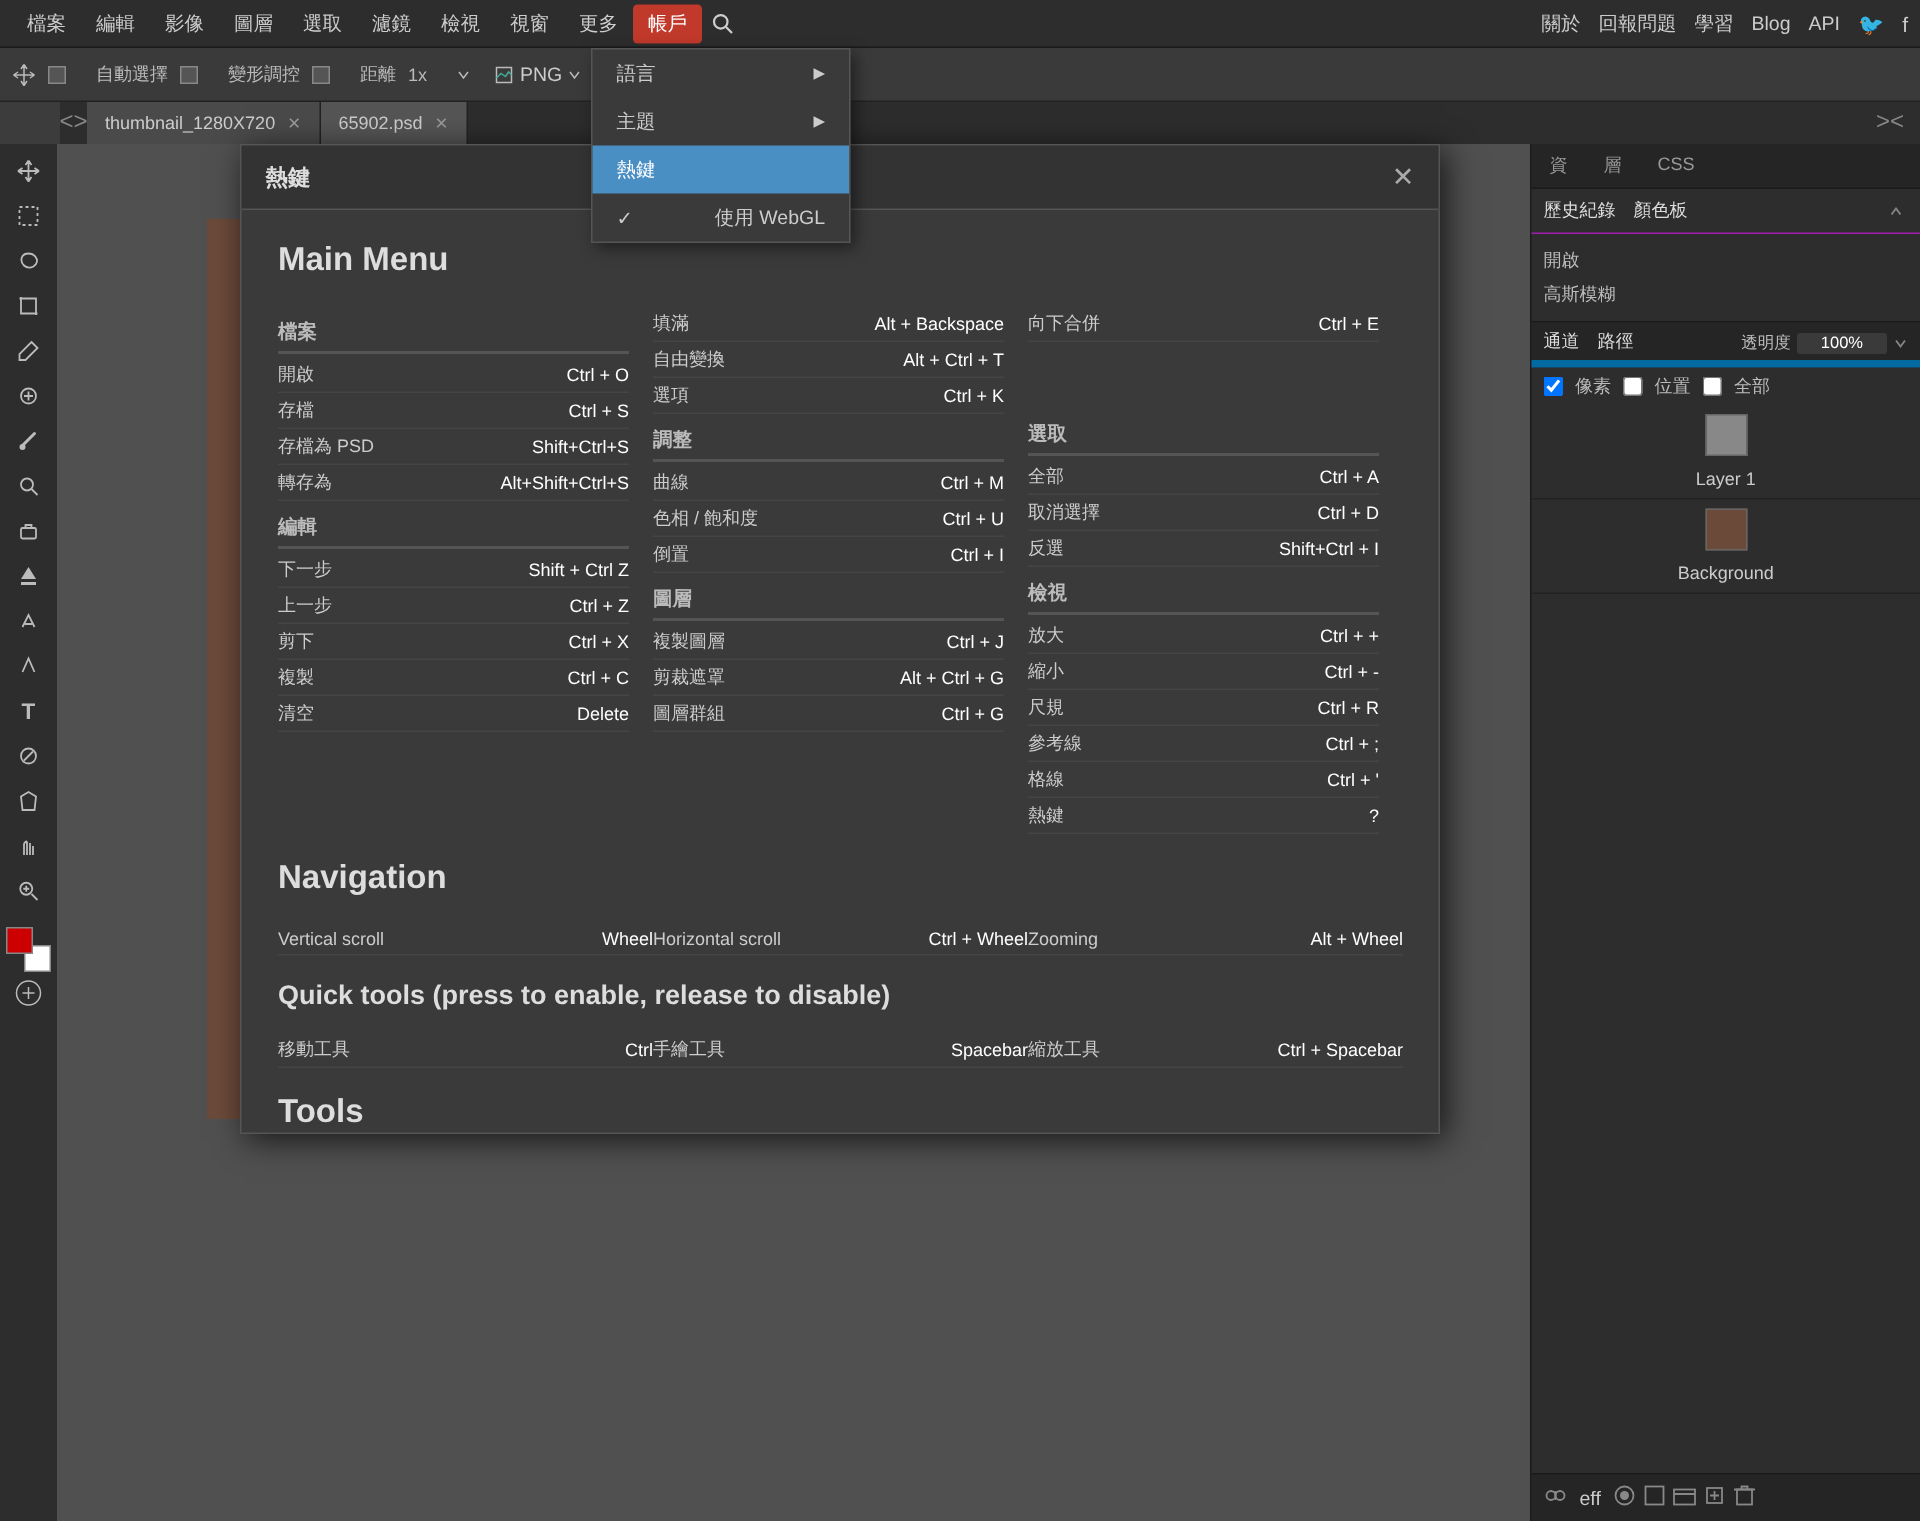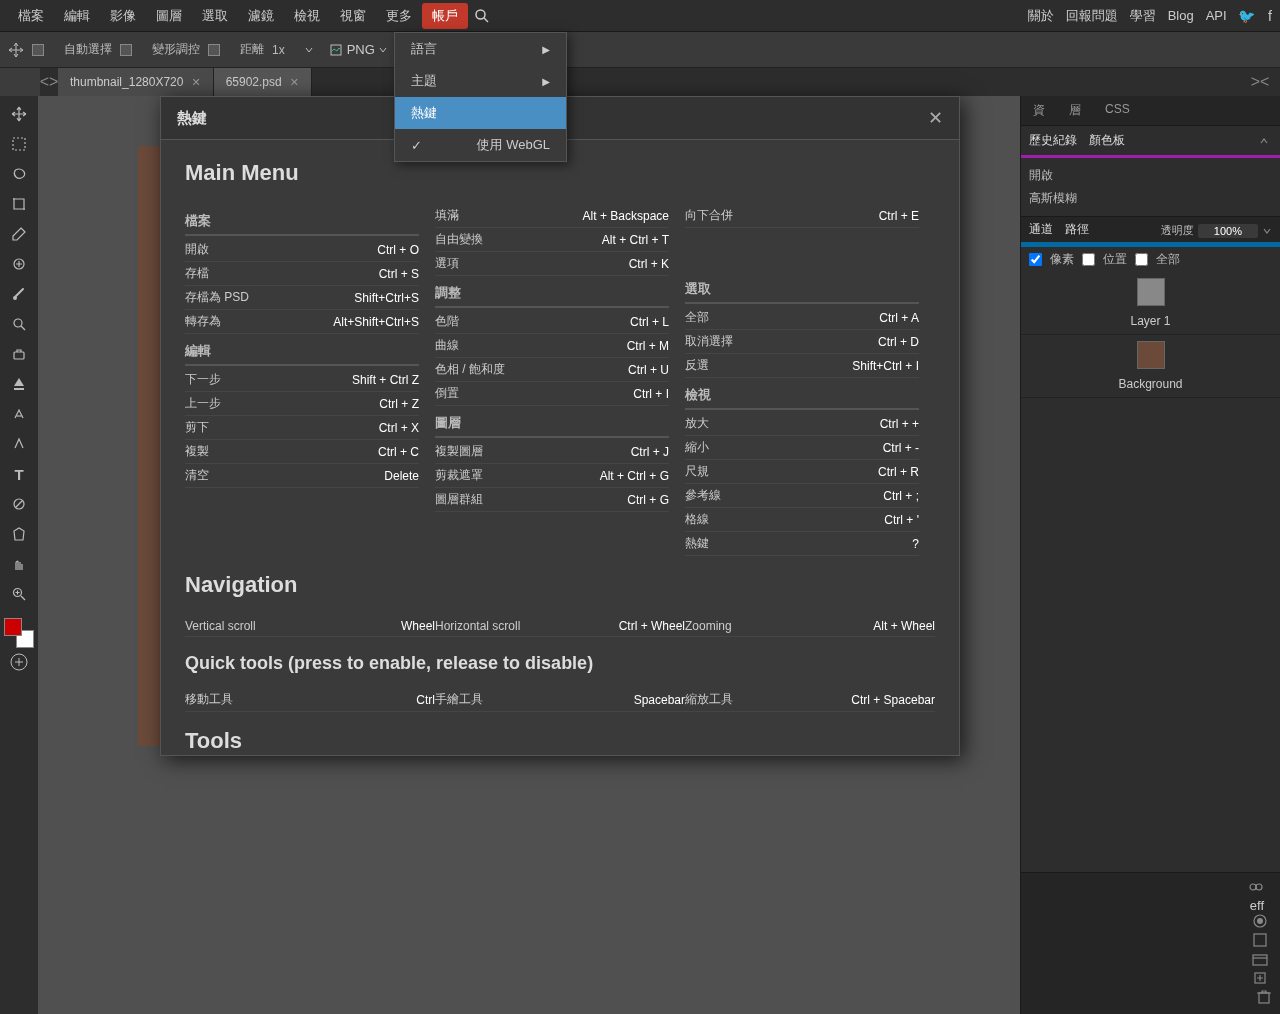--- a/index.html
+++ b/index.html
@@ -495,21 +495,21 @@
 <div class="canvas-area">
   <div class="canvas-bg"></div>
 </div>
 
 <div class="right-panel">
   <div class="right-panel-tabs">
     <div class="right-tab">資</div>
     <div class="right-tab">層</div>
     <div class="right-tab">CSS</div>
   </div>
-  <div style="display:flex;align-items:center;padding:6px 8px;background:#2d2d2d;border-bottom:3px solid #a21caf;">
+  <div style="display:flex;align-items:center;padding:6px 8px;background:#2d2d2d;border-bottom:1px solid #a21caf;">
     <span style="font-size:12px;color:#ddd;font-weight:500;margin-right:12px;">歷史紀錄</span>
     <span style="font-size:12px;color:#ddd;font-weight:500;">顏色板</span>
     <div style="margin-left:auto;width:16px;height:16px;display:flex;align-items:center;justify-content:center;">
       <svg width="10" height="10" viewBox="0 0 10 10" fill="none">
           <path d="M2 7L5 3L8 7" stroke="#888" stroke-width="1.2"></path>
         </svg>
     </div>
   </div>
   <div class="panel-section">
     <div class="panel-row">
@@ -544,21 +544,21 @@
     <div class="layer-item">
       <div class="layer-thumb" style="background:#888;"></div>
       <span class="layer-name">Layer 1</span>
     </div>
     <div class="layer-item">
       <div class="layer-thumb" style="background:#6b4a3a;"></div>
       <span class="layer-name">Background</span>
     </div>
   </div>
 
-  <div style="display:flex;align-items:flex-end;padding:6px 8px;background:#252525;border-top:1px solid #1a1a1a;flex-direction:column;">
+  <div style="display:flex;align-items:center;padding:6px 8px;background:#252525;border-top:1px solid #1a1a1a;">
     <div style="cursor:pointer;margin-right:8px;">
       <svg width="16" height="16" viewBox="0 0 16 16" fill="none">
           <circle cx="5" cy="8" r="3" stroke="#888" stroke-width="1.2"></circle>
           <circle cx="11" cy="8" r="3" stroke="#888" stroke-width="1.2"></circle>
           <path d="M8 5v6" stroke="#888" stroke-width="1.2"></path>
         </svg>
     </div>
     <div style="cursor:pointer;margin-right:8px;">eff</div>
     <div style="cursor:pointer;margin-right:4px;">
       <svg width="16" height="16" viewBox="0 0 16 16" fill="none">
@@ -668,24 +668,20 @@
           </div>
         <div class="hk-row">
             <span class="hk-label">自由變換</span>
             <span class="hk-key">Alt + Ctrl + T</span>
           </div>
         <div class="hk-row">
             <span class="hk-label">選項</span>
             <span class="hk-key">Ctrl + K</span>
           </div>
         <div class="hk-section-header">調整</div>
-        <div class="hk-row">
-            <span class="hk-label">色階</span>
-            <span class="hk-key">Ctrl + L</span>
-          </div>
         <div class="hk-row">
             <span class="hk-label">曲線</span>
             <span class="hk-key">Ctrl + M</span>
           </div>
         <div class="hk-row">
             <span class="hk-label">色相 / 飽和度</span>
             <span class="hk-key">Ctrl + U</span>
           </div>
         <div class="hk-row">
             <span class="hk-label">倒置</span>

